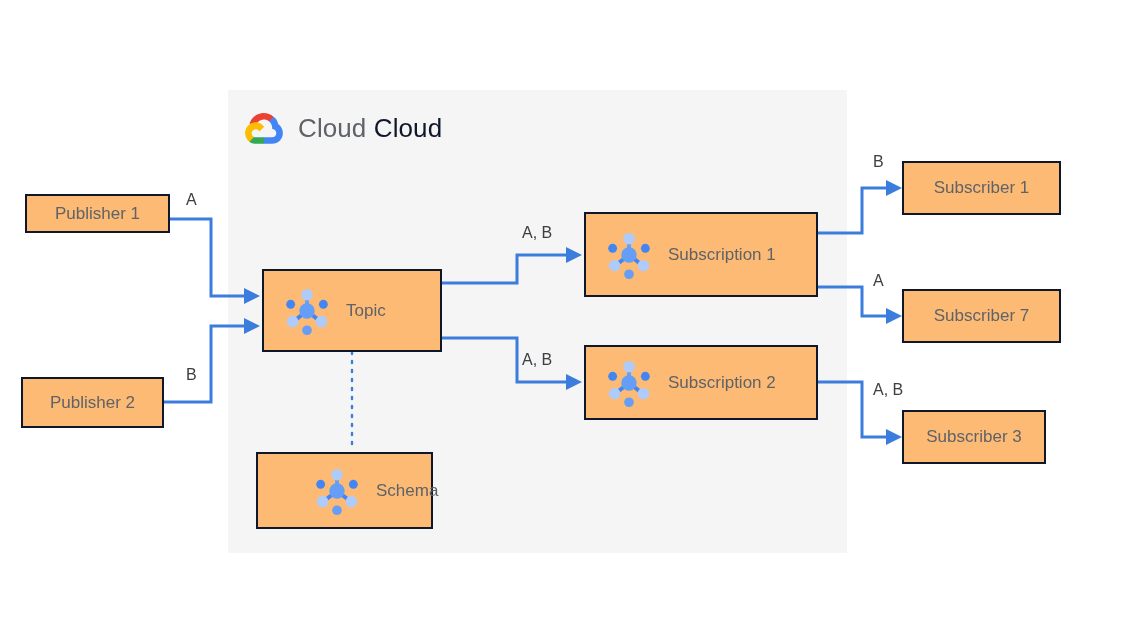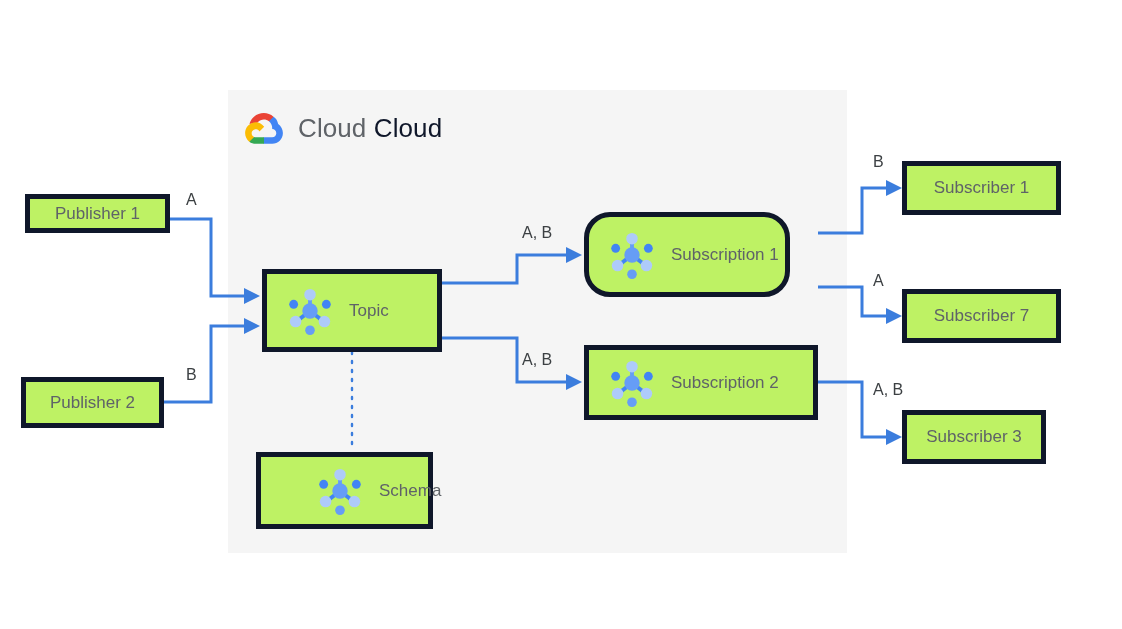--- a/index.html
+++ b/index.html
@@ -37,22 +37,22 @@
     font-size: 26px;
     color: #5f6368;
     letter-spacing: 0.1px;
     white-space: nowrap;
   }
   #gc-logo-text .gc-light { color: #0f172a; }
 
   .node {
     position: absolute;
     box-sizing: border-box;
-    background: #bef264;
-    border: 5px solid #0f172a;
+    background: #fdba74;
+    border: 2px solid #0f172a;
     display: flex;
     align-items: center;
     justify-content: center;
   }
   .node.with-icon {
     justify-content: flex-start;
   }
   .node-label {
     font-size: 17px;
     color: #5f6368;
@@ -202,21 +202,21 @@
       <circle cx="9" cy="19" r="4.6" fill="#4285f4"></circle>
       <circle cx="43" cy="19" r="4.6" fill="#4285f4"></circle>
       <circle cx="11" cy="37" r="6" fill="#aecbfa"></circle>
       <circle cx="41" cy="37" r="6" fill="#aecbfa"></circle>
       <circle cx="26" cy="46" r="5" fill="#669df6"></circle>
       <circle cx="26" cy="26" r="8" fill="#669df6"></circle>
     </svg>
     <span class="node-label">Schema</span>
   </div>
 
-  <div class="node with-icon" style="left:584px; top:212px; width:206px; height:85px;border-radius:26px;">
+  <div class="node with-icon" style="left:584px; top:212px; width:234px; height:85px;">
     <svg class="node-icon" viewBox="0 0 52 52">
       <line x1="26" y1="26" x2="26" y2="11" stroke="#669df6" stroke-width="4"></line>
       <line x1="26" y1="26" x2="13" y2="36" stroke="#4285f4" stroke-width="4"></line>
       <line x1="26" y1="26" x2="39" y2="36" stroke="#4285f4" stroke-width="4"></line>
       <circle cx="26" cy="9" r="6" fill="#aecbfa"></circle>
       <circle cx="9" cy="19" r="4.6" fill="#4285f4"></circle>
       <circle cx="43" cy="19" r="4.6" fill="#4285f4"></circle>
       <circle cx="11" cy="37" r="6" fill="#aecbfa"></circle>
       <circle cx="41" cy="37" r="6" fill="#aecbfa"></circle>
       <circle cx="26" cy="46" r="5" fill="#669df6"></circle>

